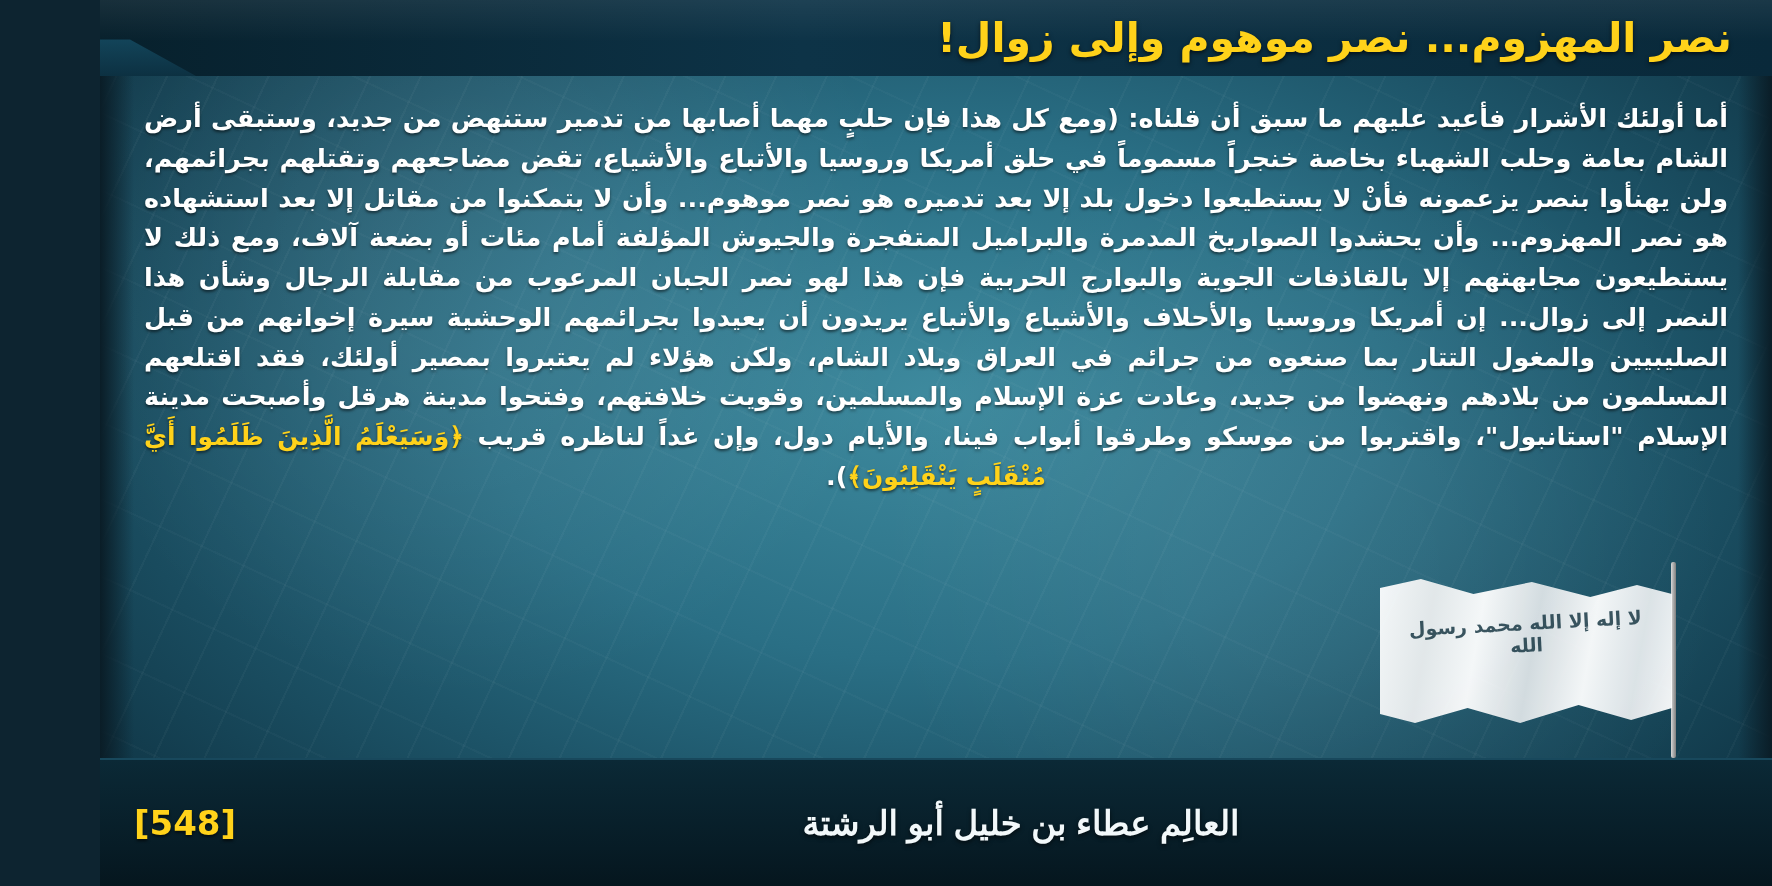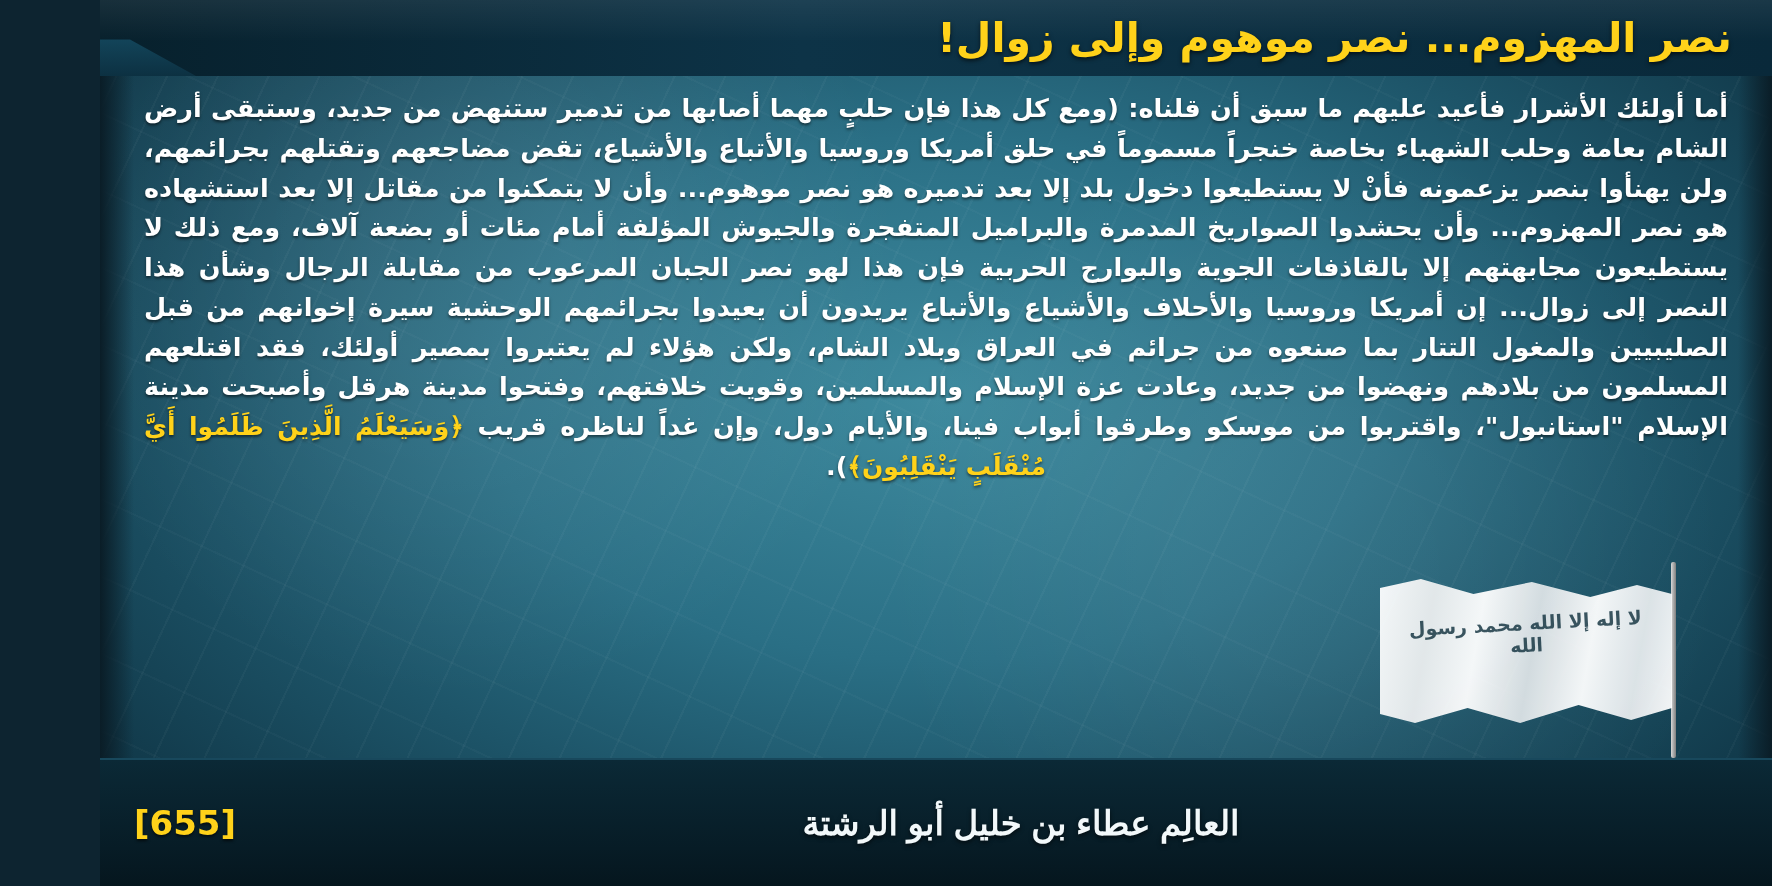--- a/index.html
+++ b/index.html
@@ -81,21 +81,21 @@
     letter-spacing: 0;
     text-shadow: 0 2px 4px rgba(0,0,0,.65);
     white-space: nowrap;
     direction: rtl;
   }
 
   
   .body-wrap {
     position: relative;
     z-index: 4;
-    padding: 13px 44px 0 44px;
+    padding: 23px 44px 0 44px;
     height: 556px;
     box-sizing: border-box;
   }
   .body-text {
     color: #ffffff;
     font-size: 25.5px;
     line-height: 1.56;
     text-align: justify;
     text-align-last: center;
     font-weight: bold;
@@ -224,15 +224,15 @@
   </div>
 
   <div class="flag">
     <div class="pole"></div>
     <div class="cloth"></div>
     <div class="shahada">لا إله إلا الله محمد رسول الله</div>
   </div>
 
   <div class="footer">
     <div class="footer-sign">العالِم عطاء بن خليل أبو الرشتة</div>
-    <div class="footer-number">[655]</div>
+    <div class="footer-number">[548]</div>
   </div>
 </div>
 
 </body></html>

